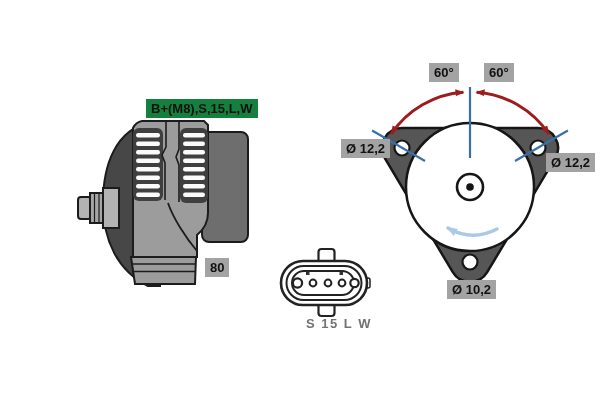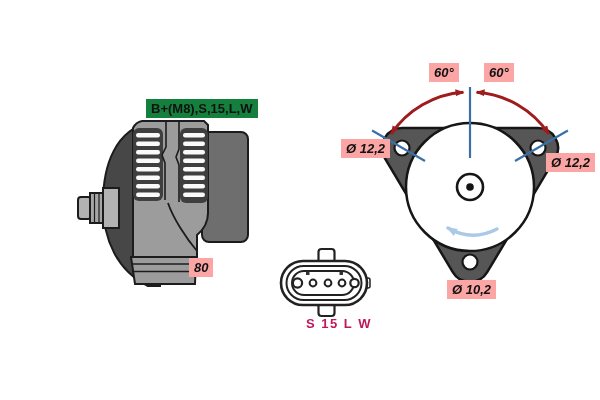--- a/index.html
+++ b/index.html
@@ -1,23 +1,23 @@
 <!DOCTYPE html>
 <html><head>
 <meta charset="utf-8">
 <style>
   html,body{margin:0;padding:0;background:#fff;}
   .canvas{position:relative;width:600px;height:400px;background:#ffffff;overflow:hidden;
           font-family:"Liberation Sans",sans-serif;}
   .canvas svg{position:absolute;left:0;top:0;}
   .lbl{position:absolute;font-size:13px;font-weight:bold;color:#111;line-height:1;
        padding:3px 5px;white-space:nowrap;}
-  .lbl.yellow{background:#fca5a5;font-style:italic;}
+  .lbl.yellow{background:#a3a3a3;}
   .lbl.blue{background:#15803d;}
-  .lbl.plain{background:transparent;font-weight:600;letter-spacing:1.5px;color:#be185d;}
+  .lbl.plain{background:transparent;font-weight:600;letter-spacing:1.5px;color:#737373;}
 </style>
 </head>
 <body>
 
 <div class="canvas">
 
   <svg width="600" height="400" viewBox="0 0 600 400">
     <defs>
       <marker id="arrR" markerUnits="userSpaceOnUse" markerWidth="10" markerHeight="9" refX="8" refY="3.5" orient="auto-start-reverse">
         <path d="M0,0 L9,3.5 L0,7 Z" fill="#9E1C1C"></path>
@@ -102,20 +102,20 @@
       <path d="M476.6,92.2 A95,95 0 0 1 548.8,133.9" fill="none" stroke="#9E1C1C" stroke-width="3" marker-start="url(#arrR)" marker-end="url(#arrR)"></path>
 
       <circle cx="470" cy="187" r="13" fill="#fff" stroke="#161616" stroke-width="2.6"></circle>
       <circle cx="470" cy="187" r="3.8" fill="#141414"></circle>
 
       <path d="M497,229 Q472,242 448,228" fill="none" stroke="#A9C9E6" stroke-width="3.5" stroke-linecap="round" marker-end="url(#arrB)"></path>
     </g>
   </svg>
 
   <div class="lbl blue" style="left:146px;top:99px">B+(M8),S,15,L,W</div>
-  <div class="lbl yellow" style="left:189px;top:258px">80</div>
+  <div class="lbl yellow" style="left:205px;top:258px">80</div>
   <div class="lbl yellow" style="left:429px;top:63px">60°</div>
   <div class="lbl yellow" style="left:484px;top:63px">60°</div>
   <div class="lbl yellow" style="left:341px;top:139px">Ø 12,2</div>
   <div class="lbl yellow" style="left:546px;top:153px">Ø 12,2</div>
   <div class="lbl yellow" style="left:447px;top:280px">Ø 10,2</div>
   <div class="lbl plain" style="left:301px;top:314px">S 15 L W</div>
 </div>
 
 </body></html>

